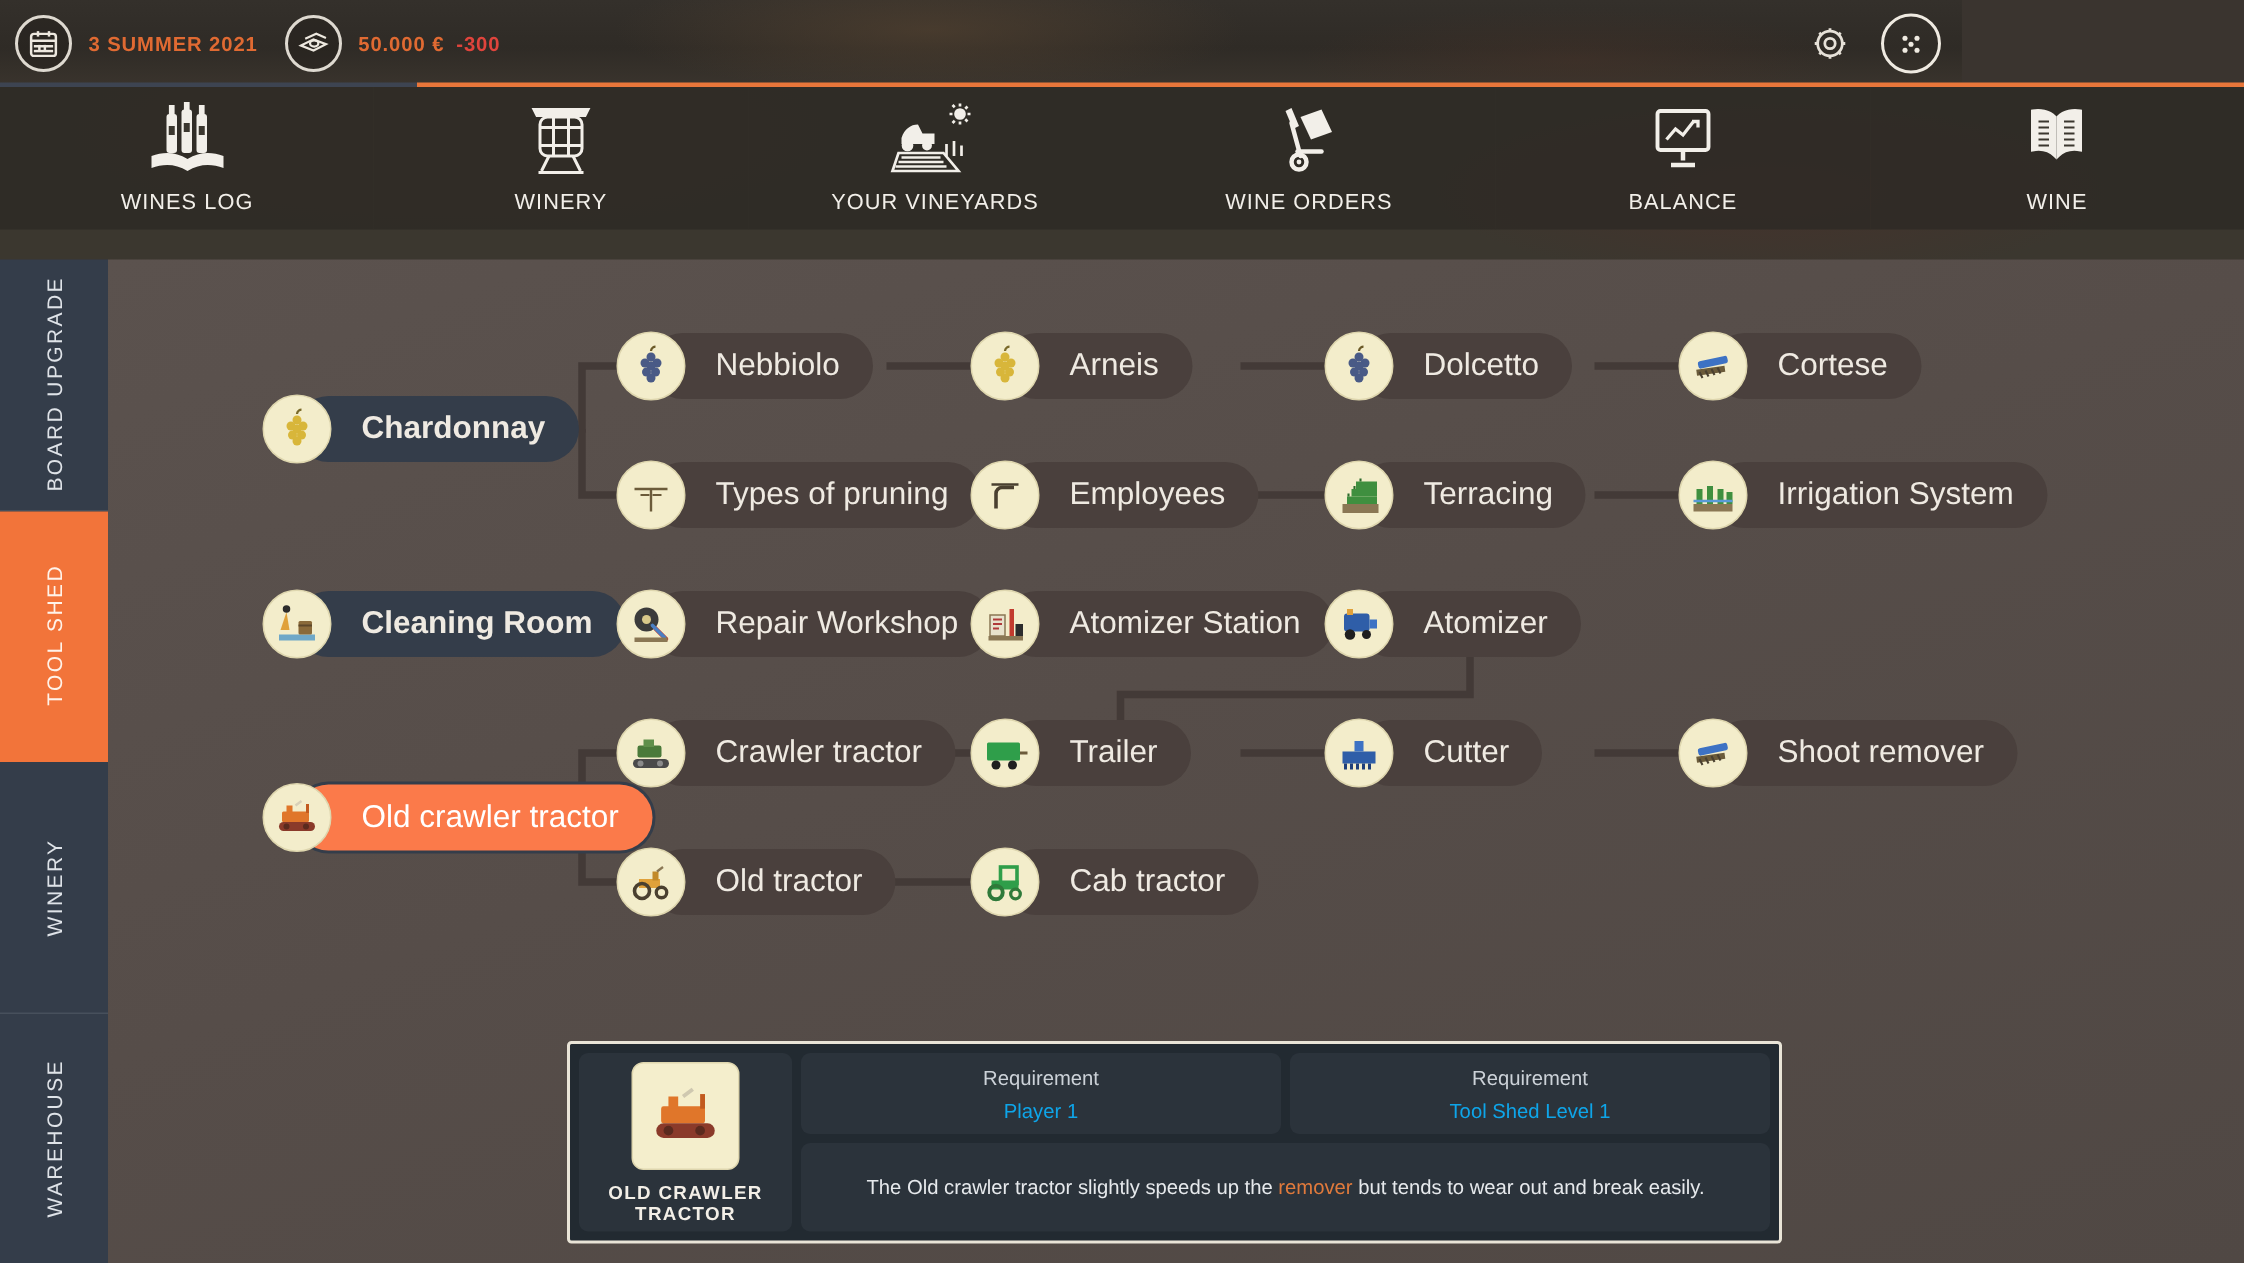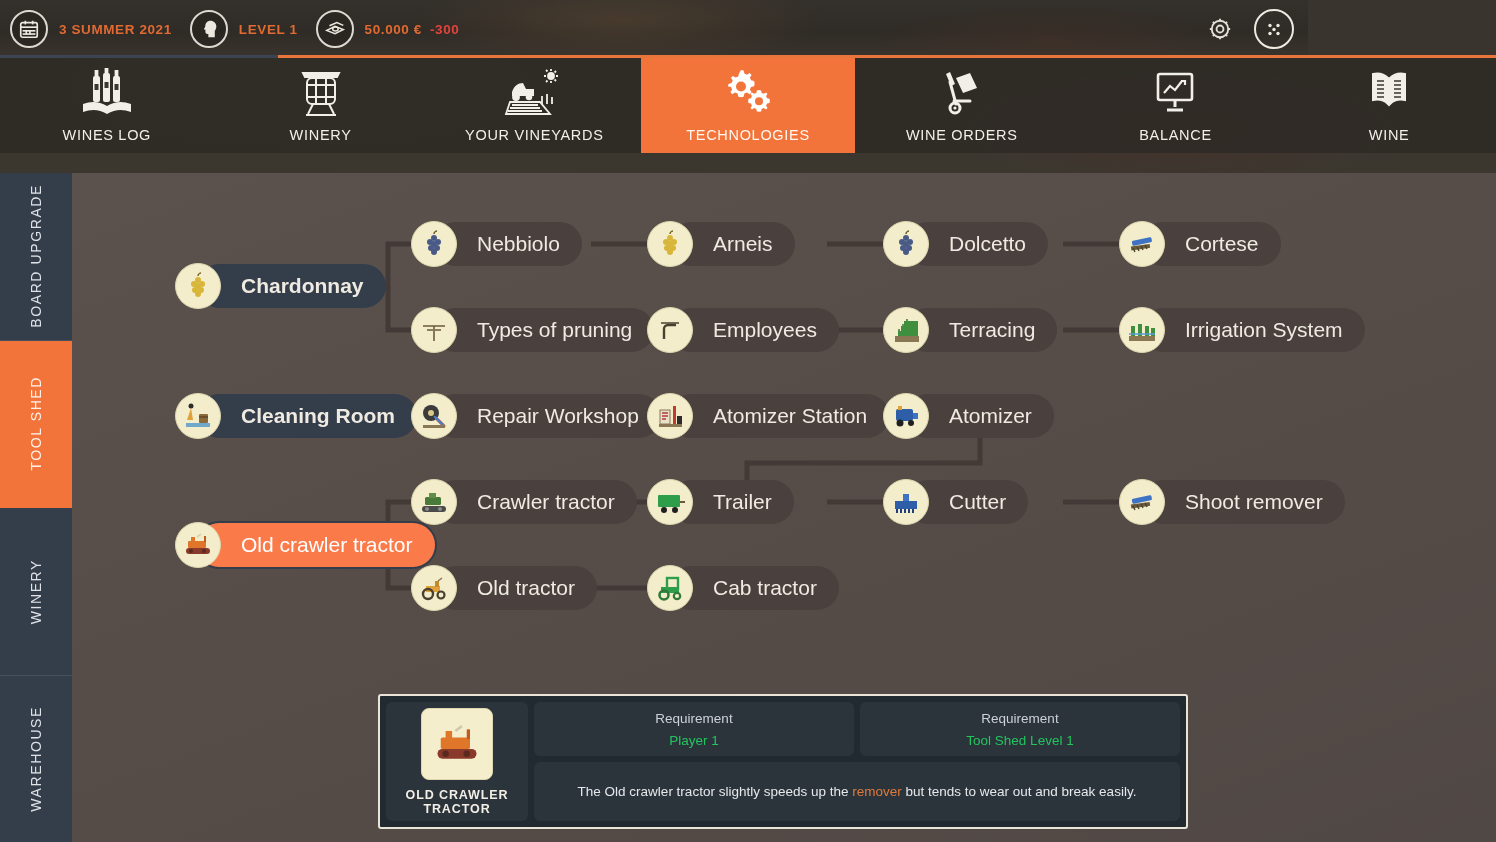--- a/index.html
+++ b/index.html
@@ -170,21 +170,21 @@
     color: #f3efe7; font-size: 12.5px; font-weight: bold;
     letter-spacing: .9px; text-align: center;
   }
   .d-mid { flex: 1; display: flex; flex-direction: column; gap: 6px; }
   .d-reqrow { display: flex; gap: 6px; height: 54px; }
   .d-req {
     flex: 1; display: flex; flex-direction: column;
     align-items: center; justify-content: center; gap: 7px;
   }
   .d-req-head { color: #ccd2d8; font-size: 13.5px; }
-  .d-req-val { color: #22c55e; font-size: 13.5px; }
+  .d-req-val { color: #0ea5e9; font-size: 13.5px; }
   .d-desc {
     flex: 1; display: flex; align-items: center; justify-content: center;
     padding: 6px 16px; text-align: center;
     color: #e6e9ec; font-size: 13.5px; line-height: 19px;
   }
   .hl { color: #e07a3c; }
   .d-right {
     width: 150px; display: flex; flex-direction: column;
     align-items: center; justify-content: center; gap: 8px;
     padding: 8px;
@@ -215,28 +215,20 @@
             <line x1="16" y1="3" x2="16" y2="7"></line>
           <line x1="9" y1="13" x2="9" y2="18"></line>
             <line x1="13" y1="13" x2="13" y2="18"></line>
           <line x1="5" y1="14" x2="19" y2="14"></line>
             <line x1="5" y1="17.5" x2="19" y2="17.5"></line>
         </svg>
       </span>
       <span class="stat-text">3 SUMMER 2021</span>
     </div>
 
-    <div class="stat">
-      <span class="circ-icon">
-        <svg width="22" height="22" viewBox="0 0 24 24">
-          <path d="M13.5 3c-3 0-5.5 2.4-5.5 5.4 0 1.4-.6 2.2-1.3 3-.4.5-.2 1.1.4 1.2l1 .2v2.4c0 1.2 1 2.2 2.2 2.2h1v3.6h7V14c1-1.3 1.7-3 1.7-4.8C20 5.7 17.2 3 13.5 3z" fill="#ede8df"></path>
-        </svg>
-      </span>
-      <span class="stat-text">LEVEL 1</span>
-    </div>
 
     <div class="stat">
       <span class="circ-icon">
         <svg width="24" height="24" viewBox="0 0 26 26" fill="none" stroke="#ede8df" stroke-width="1.6">
           <path d="M4 14.5l9-4.5 9 3.5-9 4.5z"></path>
           <path d="M7 9.5l8-3.5 7 3"></path>
           <ellipse cx="13.5" cy="13" rx="3" ry="2.2"></ellipse>
         </svg>
       </span>
       <span class="stat-text">
@@ -308,31 +300,20 @@
           <circle cx="12" cy="29" r="3" fill="#f2efe9"></circle>
             <circle cx="25" cy="29" r="2.4" fill="#f2efe9"></circle>
           <path d="M6 34h30l10 12H2z" fill="none"></path>
           <path d="M8 37l26 0M6 40l30 0M4 43l34 0"></path>
           <path d="M38 28v8M43 26v10M48 29v7"></path>
         </svg>
       </span>
       <span class="nav-label">YOUR VINEYARDS</span>
     </div>
 
-    <div class="nav-item active">
-      <span class="nav-ico">
-        <svg width="56" height="50" viewBox="0 0 56 50" fill="#ffffff">
-          <path d="M21 2l2.6.5.8 3.1 2.6 1.1 2.7-1.7 1.9 1.9-1.7 2.7 1.1 2.6 3.1.8.5 2.6-.5 2.6-3.1.8-1.1 2.6 1.7 2.7-1.9 1.9-2.7-1.7-2.6 1.1-.8 3.1-2.6.5-2.6-.5-.8-3.1-2.6-1.1-2.7 1.7-1.9-1.9 1.7-2.7-1.1-2.6-3.1-.8L8 18.5l.5-2.6 3.1-.8 1.1-2.6-1.7-2.7 1.9-1.9 2.7 1.7 2.6-1.1.8-3.1z"></path>
-          <circle cx="21" cy="18.5" r="5" fill="#f2743a"></circle>
-          <path d="M39 22l2.1.4.6 2.5 2.1.9 2.2-1.4 1.5 1.5-1.4 2.2.9 2.1 2.5.6.4 2.1-.4 2.1-2.5.6-.9 2.1 1.4 2.2-1.5 1.5-2.2-1.4-2.1.9-.6 2.5-2.1.4-2.1-.4-.6-2.5-2.1-.9-2.2 1.4-1.5-1.5 1.4-2.2-.9-2.1-2.5-.6-.4-2.1.4-2.1 2.5-.6.9-2.1-1.4-2.2 1.5-1.5 2.2 1.4 2.1-.9.6-2.5z"></path>
-          <circle cx="39" cy="33.2" r="4" fill="#f2743a"></circle>
-        </svg>
-      </span>
-      <span class="nav-label">TECHNOLOGIES</span>
-    </div>
 
     <div class="nav-item">
       <span class="nav-ico">
         <svg width="56" height="50" viewBox="0 0 56 50" fill="#f2efe9">
           <path d="M12 6l4-2 5 12-4 2z"></path>
           <path d="M22 10l14-5 7 15-14 5z"></path>
           <path d="M16 14l6 22" stroke="#f2efe9" stroke-width="3" fill="none" stroke-linecap="round"></path>
           <path d="M20 33h16" stroke="#f2efe9" stroke-width="3" fill="none" stroke-linecap="round"></path>
           <circle cx="21" cy="40" r="5" fill="none" stroke="#f2efe9" stroke-width="3"></circle>
           <circle cx="21" cy="40" r="1.6"></circle>

